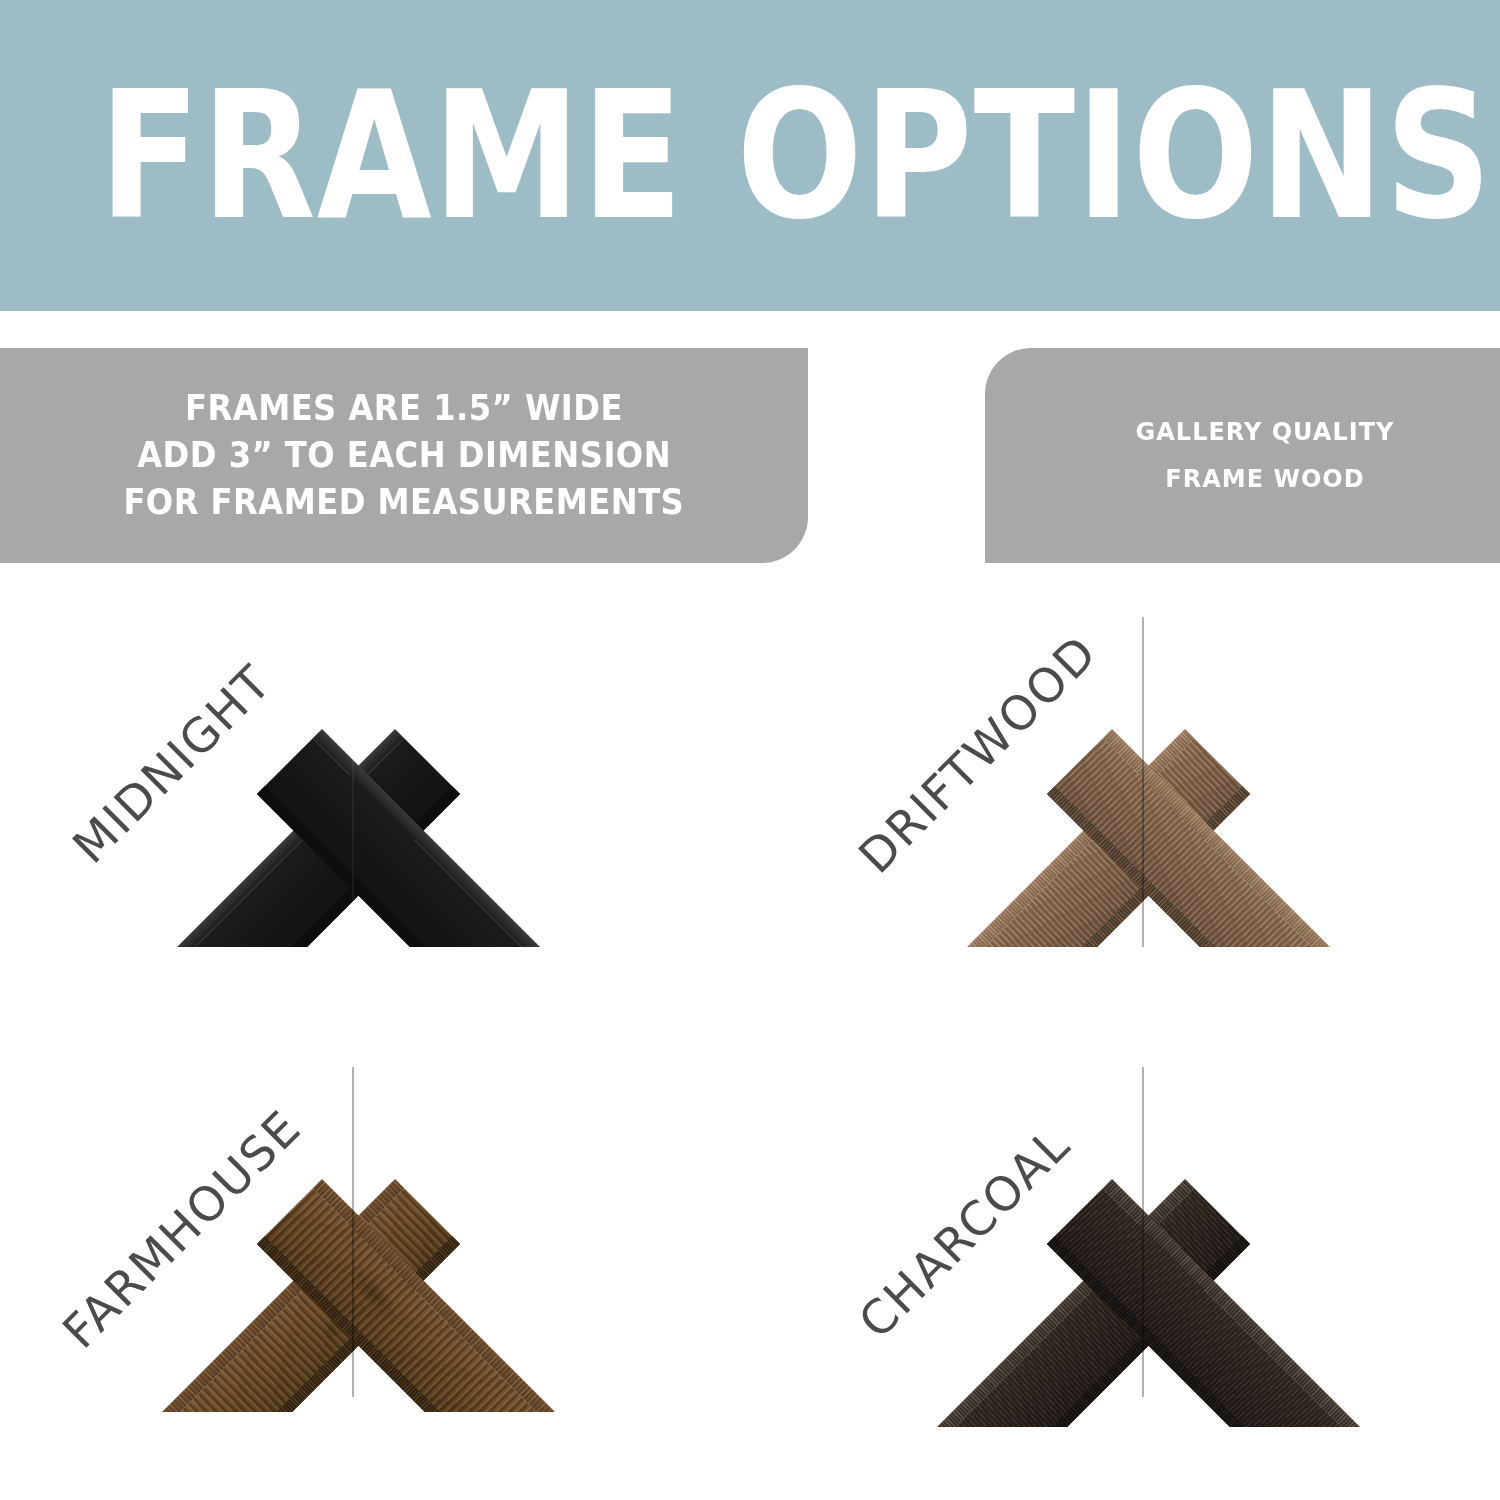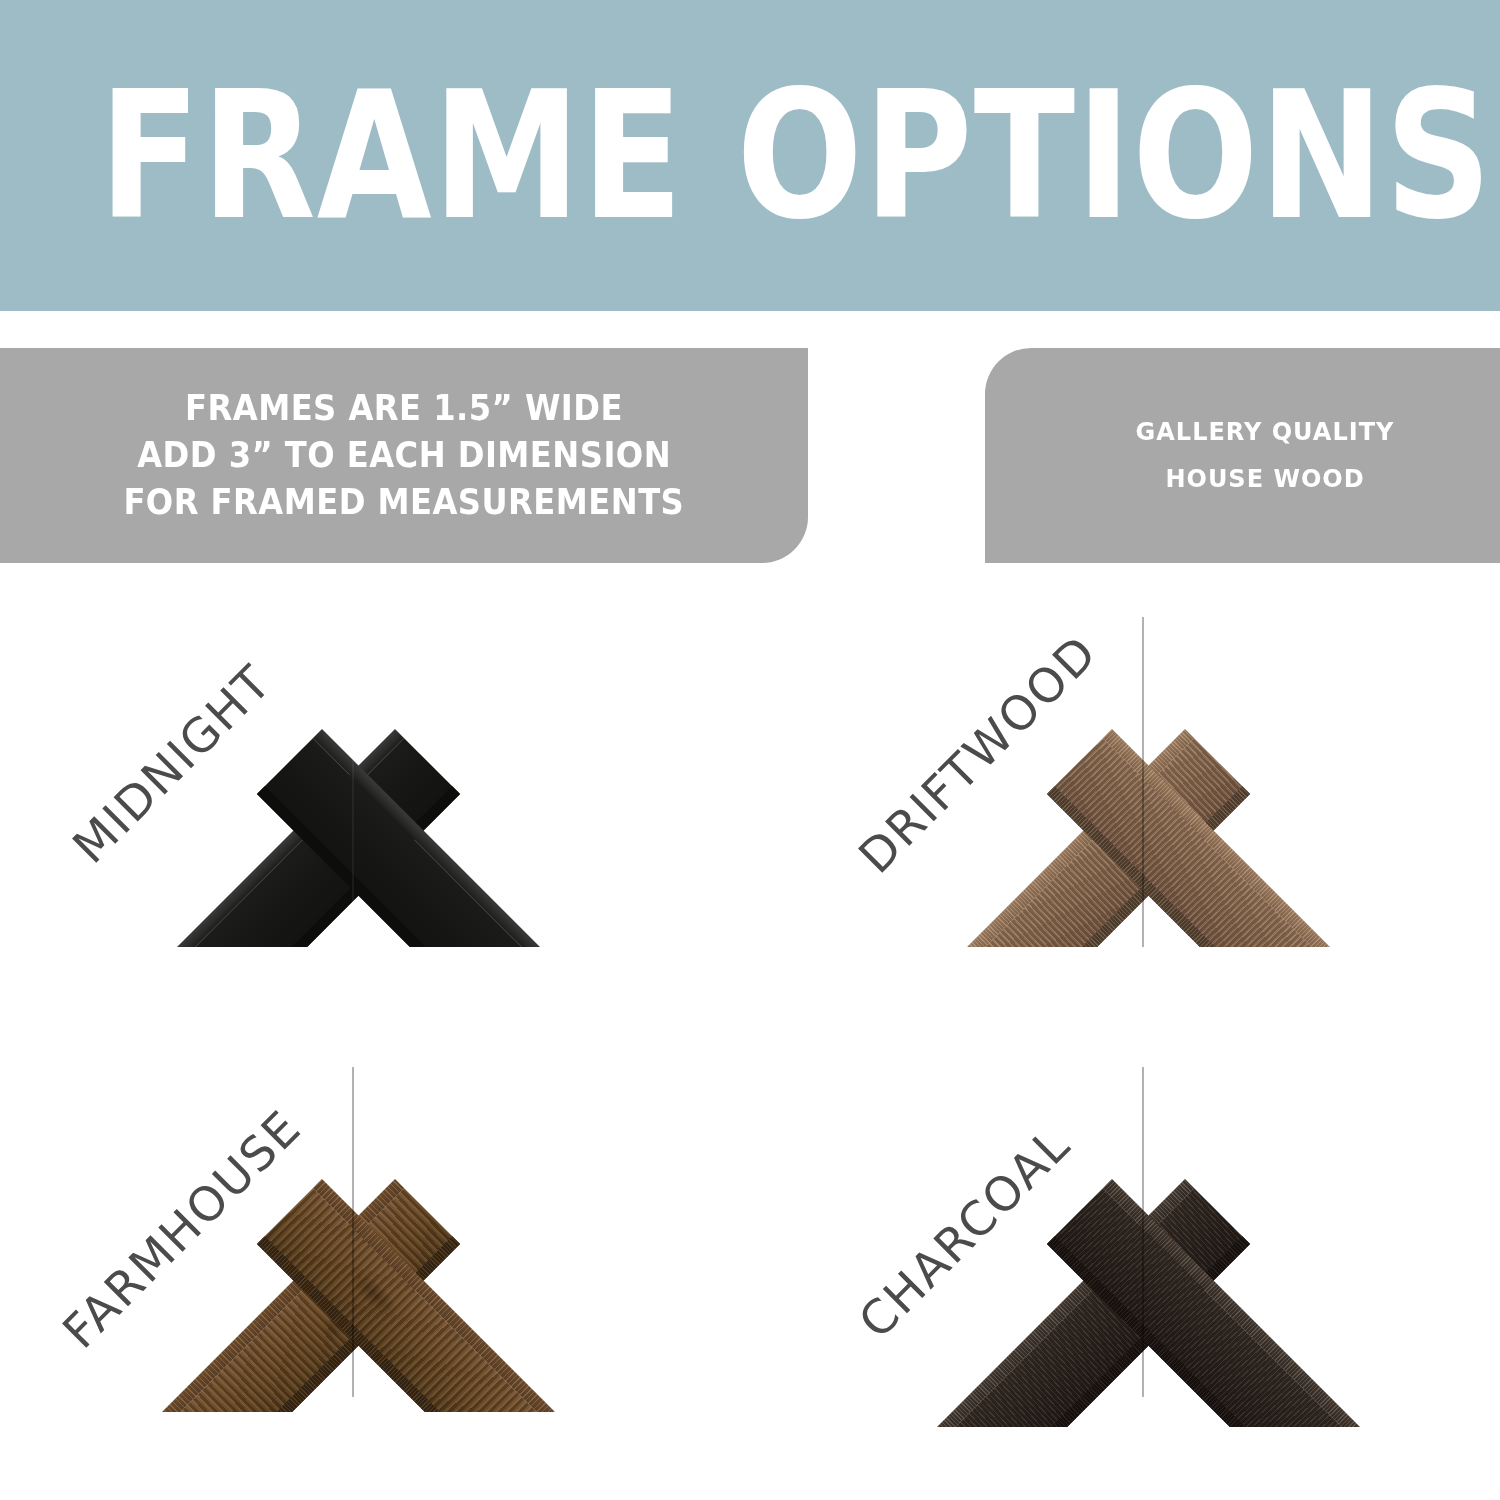--- a/index.html
+++ b/index.html
@@ -178,21 +178,21 @@
 </div>
 
 <div id="info-box-measurements" class="info-box">
   <div class="info-line">FRAMES ARE 1.5” WIDE</div>
   <div class="info-line">ADD 3” TO EACH DIMENSION</div>
   <div class="info-line">FOR FRAMED MEASUREMENTS</div>
 </div>
 
 <div id="info-box-quality" class="info-box">
   <div class="info-line">GALLERY QUALITY</div>
-  <div class="info-line">HOUSE WOOD</div>
+  <div class="info-line">FRAME WOOD</div>
 </div>
 
 <div id="frames-section">
 
   <div id="frame-cell-midnight" class="frame-cell">
     <div class="chevron-wrap">
       <div class="chev-arm left">
         <div class="arm-top m-top"></div>
         <div class="arm-face m-face"></div>
         <div class="arm-lip m-lip"></div>

